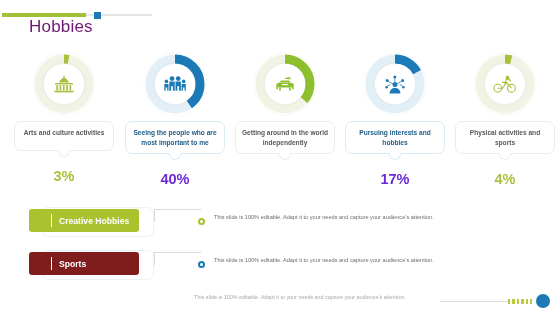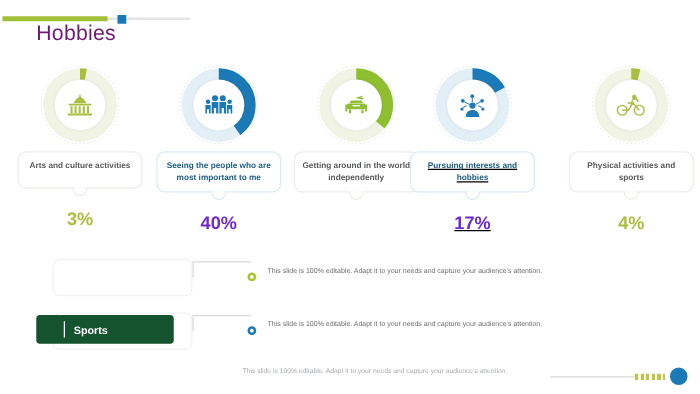--- a/index.html
+++ b/index.html
@@ -57,21 +57,21 @@
   
   .col {
     position: absolute;
     top: 52px;
     width: 112px;
     text-align: center;
   }
   .col.c0 { left: 8px;   }
   .col.c1 { left: 119px; }
   .col.c2 { left: 229px; }
-  .col.c3 { left: 322px; text-decoration: underline; }
+  .col.c3 { left: 339px; }
   .col.c4 { left: 449px; }
 
   
   .dial {
     position: relative;
     width: 64px;
     height: 64px;
     margin: 0 auto;
   }
   .dial svg { position: absolute; left: 0; top: 0; }
@@ -152,21 +152,21 @@
   .chip {
     position: absolute;
     left: 7px; top: 2px;
     width: 110px; height: 23px;
     border-radius: 3px;
     box-sizing: border-box;
     display: flex;
     align-items: center;
   }
   .chip.green { background: #a9c22e; }
-  .chip.blue  { background: #14532d; }
+  .chip.blue  { background: #7f1d1d; }
   .chip .divider {
     width: 1px;
     height: 13px;
     background: #ffffff;
     margin-left: 22px;
     margin-right: 7px;
   }
   .chip .chip-label {
     color: #ffffff;
     font-size: 8.6px;
@@ -377,20 +377,24 @@
     </div>
   </div>
   <div class="bubble">
     <span>Physical activities and sports</span>
   </div>
   <div class="pct green">4%</div>
 </div>
 
 <div class="legend-row r0">
   <div class="chip-shadow"></div>
+  <div class="chip green">
+    <span class="divider"></span>
+    <span class="chip-label">Creative Hobbies</span>
+  </div>
   <div class="connector"></div>
   <div class="conn-dot green"></div>
   <div class="legend-text">This slide is 100% editable. Adapt it to your needs and capture your audience’s attention.</div>
 </div>
 
 <div class="legend-row r1">
   <div class="chip-shadow"></div>
   <div class="chip blue">
     <span class="divider"></span>
     <span class="chip-label">Sports</span>

